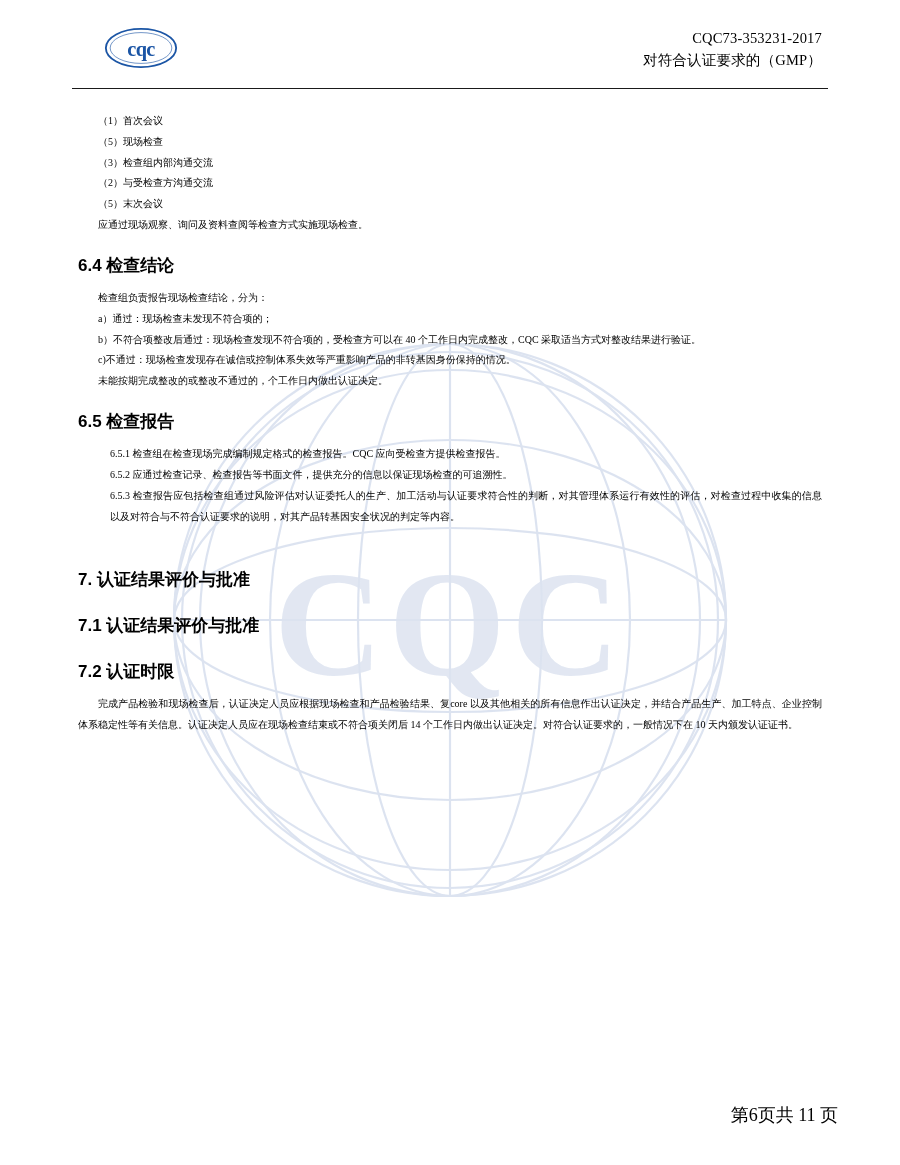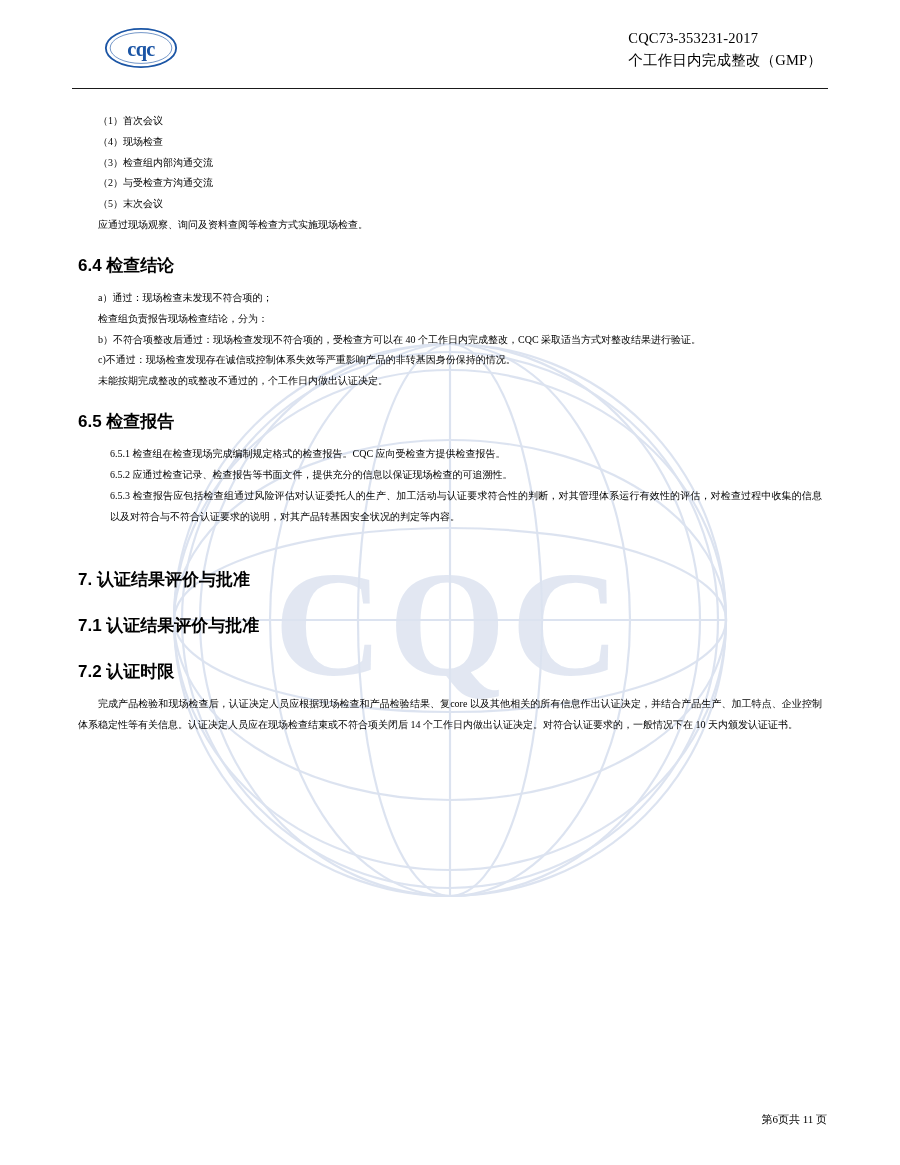--- a/index.html
+++ b/index.html
@@ -52,21 +52,21 @@
     left: 32px;
     top: 4px;
     width: 74px;
     height: 44px;
   }
   .logo svg { display: block; }
   .header-right {
     position: absolute;
     right: 6px;
     top: 6px;
-    text-align: left;
+    text-align: right;
     line-height: 1.5;
   }
   .header-right .line1 {
     font-size: 14.5px;
     letter-spacing: 0.2px;
   }
   .header-right .line2 {
     font-size: 14.5px;
     letter-spacing: 0.2px;
   }
@@ -92,23 +92,23 @@
     font-weight: bold;
     margin: 14px 0 6px 0;
     line-height: 1.9;
     font-family: "Liberation Sans", "DejaVu Sans", sans-serif;
   }
   h2.sec.major { margin-top: 36px; }
 
   
   .footer {
     position: absolute;
-    right: 73px;
+    right: 62px;
     bottom: 38px;
-    font-size: 11px;
+    font-size: 18px;
     z-index: 3;
     margin-left: 48px;
   }
 </style>
 </head>
 <body>
 
 <div id="page">
 
   <div id="watermark">
@@ -136,36 +136,36 @@
     <div class="header">
       <div class="logo">
         <svg viewBox="0 0 120 70" width="74" height="44" xmlns="http://www.w3.org/2000/svg">
           <ellipse cx="60" cy="35" rx="57" ry="31" fill="none" stroke="#1b55a5" stroke-width="3"></ellipse>
           <ellipse cx="60" cy="35" rx="50" ry="25" fill="none" stroke="#1b55a5" stroke-width="1"></ellipse>
           <text x="60" y="48" text-anchor="middle" font-family="Liberation Serif, serif" font-size="33" font-weight="bold" fill="#1b55a5" letter-spacing="-1">cqc</text>
         </svg>
       </div>
       <div class="header-right">
         <div class="line1">CQC73-353231-2017</div>
-        <div class="line2">个工作日内完成整改（GMP）</div>
+        <div class="line2">对符合认证要求的（GMP）</div>
       </div>
     </div>
 
     <div class="body-area">
 
       <p class="indent-list">（1）首次会议</p>
-      <p class="indent-list">（4）现场检查</p>
+      <p class="indent-list">（5）现场检查</p>
       <p class="indent-list">（3）检查组内部沟通交流</p>
       <p class="indent-list">（2）与受检查方沟通交流</p>
       <p class="indent-list">（5）末次会议</p>
       <p class="indent-list">应通过现场观察、询问及资料查阅等检查方式实施现场检查。</p>
 
       <h2 class="sec">6.4 检查结论</h2>
+      <p class="indent-list">检查组负责报告现场检查结论，分为：</p>
       <p class="indent-list">a）通过：现场检查未发现不符合项的；</p>
-      <p class="indent-list">检查组负责报告现场检查结论，分为：</p>
       <p class="hang-a" style="padding-left:2em; text-indent:-2em; margin-left:2em;">b）不符合项整改后通过：现场检查发现不符合项的，受检查方可以在 40 个工作日内完成整改，CQC 采取适当方式对整改结果进行验证。</p>
       <p class="indent-list">c)不通过：现场检查发现存在诚信或控制体系失效等严重影响产品的非转基因身份保持的情况。</p>
       <p class="indent-list">未能按期完成整改的或整改不通过的，个工作日内做出认证决定。</p>
 
       <h2 class="sec">6.5 检查报告</h2>
       <p class="hang0">6.5.1 检查组在检查现场完成编制规定格式的检查报告。CQC 应向受检查方提供检查报告。</p>
       <p class="hang0">6.5.2 应通过检查记录、检查报告等书面文件，提供充分的信息以保证现场检查的可追溯性。</p>
       <p class="hang0">6.5.3 检查报告应包括检查组通过风险评估对认证委托人的生产、加工活动与认证要求符合性的判断，对其管理体系运行有效性的评估，对检查过程中收集的信息以及对符合与不符合认证要求的说明，对其产品转基因安全状况的判定等内容。</p>
 
       <h2 class="sec major">7.  认证结果评价与批准</h2>

